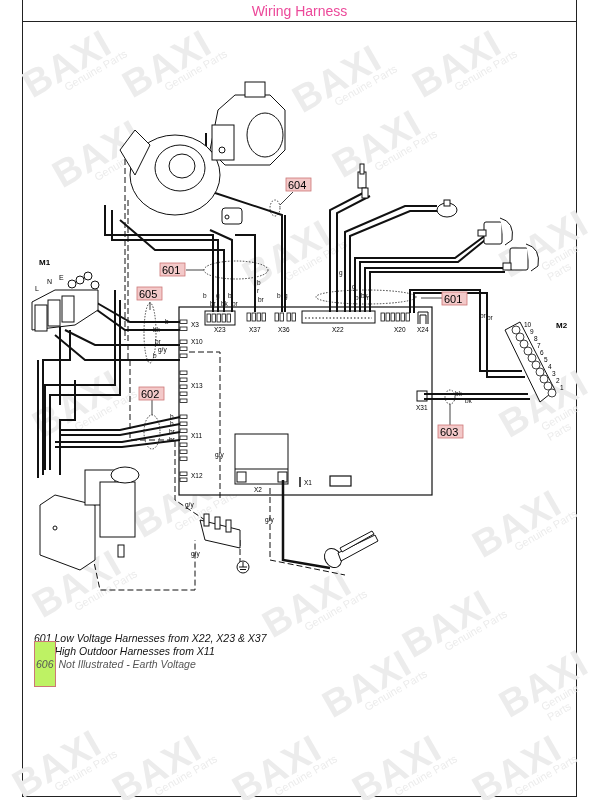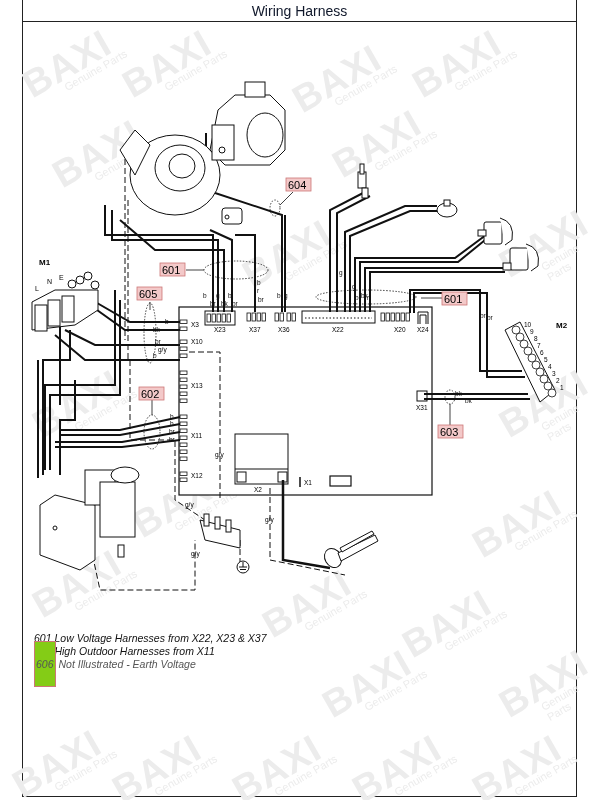--- a/index.html
+++ b/index.html
@@ -1,26 +1,26 @@
 <!DOCTYPE html>
 <html><head>
 <meta charset="utf-8">
 <style>
   html, body { margin:0; padding:0; background:#ffffff; }
   body { width:600px; height:800px; position:relative; overflow:hidden; font-family:"Liberation Sans", sans-serif; }
   #frame { position:absolute; left:22px; top:0; width:555px; height:797px; border:1px solid #222; box-sizing:border-box; background:#fff; }
-  #title-bar { position:absolute; left:22px; top:0; width:555px; height:22px; border:1px solid #222; border-top:none; box-sizing:border-box; text-align:center; font-size:14px; line-height:22px; color:#0f172a; background:#fff; z-index:3; }
+  #title-bar { position:absolute; left:22px; top:0; width:555px; height:22px; border:1px solid #222; border-top:none; box-sizing:border-box; text-align:center; font-size:14px; line-height:22px; color:#ec4899; background:#fff; z-index:3; }
   #diagram { position:absolute; left:0; top:0; width:600px; height:800px; z-index:2; }
   #watermarks { position:absolute; left:0; top:0; width:600px; height:800px; z-index:1; pointer-events:none; }
   .wm { position:absolute; color:#ececec; font-weight:bold; font-size:38px; transform:rotate(-30deg); letter-spacing:1px; }
   .wm small { display:block; font-size:11px; font-weight:normal; letter-spacing:0; margin-left:34px; margin-top:-8px; }
   #legend { position:absolute; left:34px; top:632px; z-index:3; font-size:10.5px; line-height:13.2px; color:#111;font-style:italic; }
   .legend-row { white-space:nowrap; }
   .legend-row.grey { color:#555; }
-  .num-tag { background:#84cc16; border:1px solid #c77; padding:16px 1px; }
+  .num-tag { background:#bef264; border:1px solid #c77; padding:16px 1px; }
   svg text { font-family:"Liberation Sans", sans-serif; }
 </style>
 </head>
 <body>
 
 <div id="frame"></div>
 
 <div id="watermarks">
   <div class="wm" style="left:20px;top:40px"><span>BAXI</span><small>Genuine Parts</small></div>
   <div class="wm" style="left:120px;top:40px"><span>BAXI</span><small>Genuine Parts</small></div>

